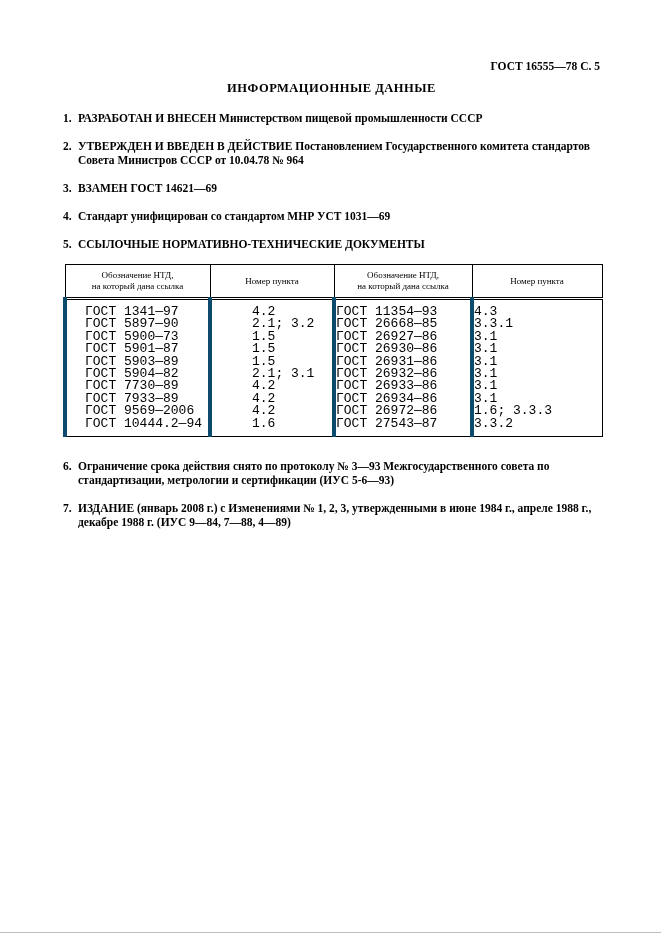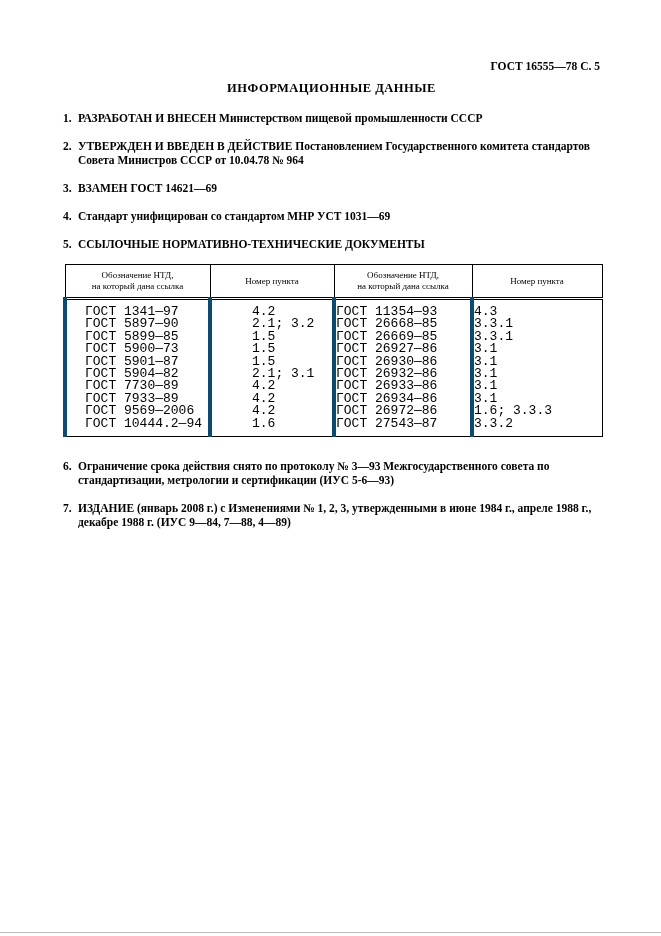--- a/index.html
+++ b/index.html
@@ -115,35 +115,35 @@
           <td>ГОСТ 11354—93</td>
           <td>4.3</td>
         </tr>
         <tr>
           <td>ГОСТ 5897—90</td>
           <td>2.1; 3.2</td>
           <td>ГОСТ 26668—85</td>
           <td>3.3.1</td>
         </tr>
         <tr>
-          <td>ГОСТ 5899—85</td>
-          <td>1.5</td>
-          <td>ГОСТ 26669—85</td>
-          <td>3.3.1</td>
-        </tr>
-        <tr>
           <td>ГОСТ 5900—73</td>
           <td>1.5</td>
           <td>ГОСТ 26927—86</td>
           <td>3.1</td>
         </tr>
         <tr>
           <td>ГОСТ 5901—87</td>
           <td>1.5</td>
           <td>ГОСТ 26930—86</td>
+          <td>3.1</td>
+        </tr>
+        <tr>
+          <td>ГОСТ 5903—89</td>
+          <td>1.5</td>
+          <td>ГОСТ 26931—86</td>
           <td>3.1</td>
         </tr>
         <tr>
           <td>ГОСТ 5904—82</td>
           <td>2.1; 3.1</td>
           <td>ГОСТ 26932—86</td>
           <td>3.1</td>
         </tr>
         <tr>
           <td>ГОСТ 7730—89</td>

